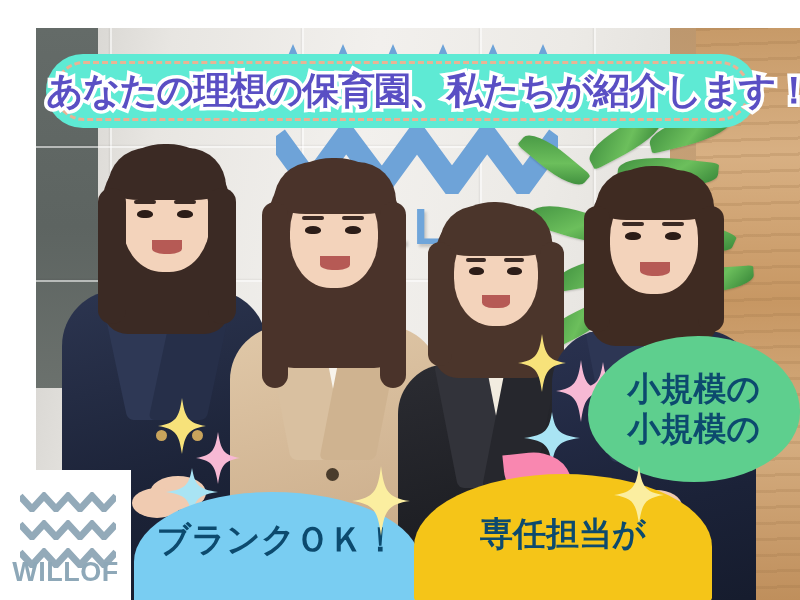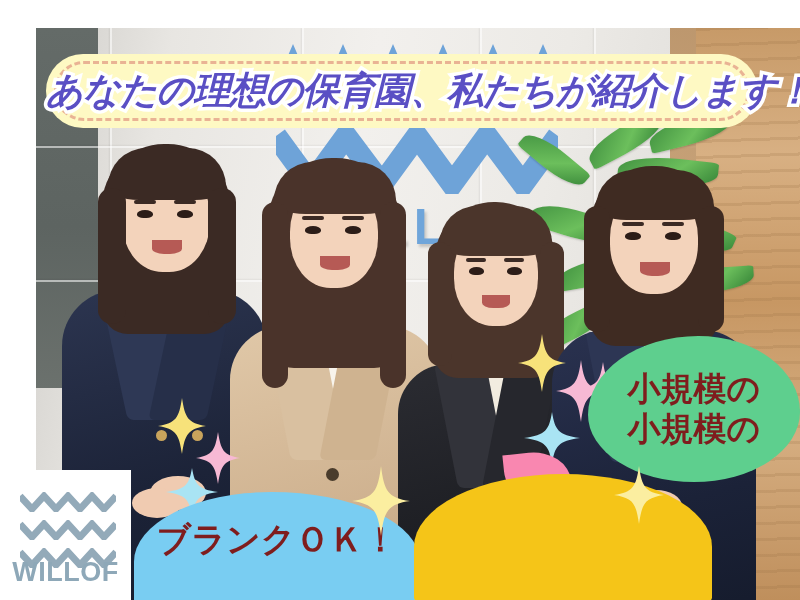--- a/index.html
+++ b/index.html
@@ -59,31 +59,31 @@
   .mouth{position:absolute;background:#b65a55;border-radius:0 0 40% 40%;}
   .eye{position:absolute;background:#2c1d18;border-radius:50% 50% 40% 40%;}
   .brow{position:absolute;background:#3b2a24;border-radius:4px;}
   .hand{position:absolute;background:#f0cbb1;border-radius:50%;}
 
   
   .sparkle{position:absolute;}
 
   
   .banner{position:absolute;left:46px;top:54px;width:712px;height:74px;
-    background:#fef9c3;border-radius:42px;font-style:italic;}
+    background:#5eead4;border-radius:42px;}
   .banner-dash{position:absolute;left:8px;top:7px;right:8px;bottom:7px;
     border:3px dashed #e9b394;border-radius:36px;}
   .banner-text{position:absolute;left:0;right:0;top:50%;transform:translateY(-50%);
     text-align:center;
     font-size:37px;font-weight:800;color:#5a4fc4;letter-spacing:-1px;white-space:nowrap;
     -webkit-text-stroke:7px #ffffff;paint-order:stroke fill;}
 
   
   .bubble{position:absolute;display:flex;align-items:center;justify-content:center;
-    color:#7f1d1d;font-weight:700;text-align:center;line-height:1.22;}
+    color:#0c4a6e;font-weight:700;text-align:center;line-height:1.22;}
 
   .b-pink{left:210px;top:395px;width:345px;height:105px;background:#f987b0;
     border-radius:55% 48% 52% 50% / 60% 58% 42% 44%;font-size:34px;letter-spacing:0px;}
   .b-pink-tail{position:absolute;left:505px;top:452px;width:66px;height:54px;background:#f987b0;
     border-radius:0 60% 12% 70%;transform:rotate(-6deg);}
 
   .b-green{left:588px;top:336px;width:212px;height:146px;background:#5ecf8e;
     border-radius:52% 48% 50% 50% / 54% 52% 48% 46%;font-size:33px;}
 
   .b-blue{left:134px;top:492px;width:286px;height:120px;background:#79cdf2;
@@ -253,21 +253,21 @@
       <span>小規模の</span>
     </span>
   </div>
 
   <div class="bubble b-blue">
     <span style="position:relative;top:-12px;">ブランクＯＫ！</span>
   </div>
 
   <div class="bubble b-yellow">
     <span style="position:relative;top:-10px;">
-      <br>
+      <span>専任担当が</span><br>
     </span>
   </div>
 
   <div class="banner">
     <div class="banner-dash"></div>
     <div class="banner-text">あなたの理想の保育園、私たちが紹介します！</div>
   </div>
 
   <div class="logo">
     <svg class="logo-zig" style="top:22px;" viewBox="0 0 96 20" preserveAspectRatio="none">

